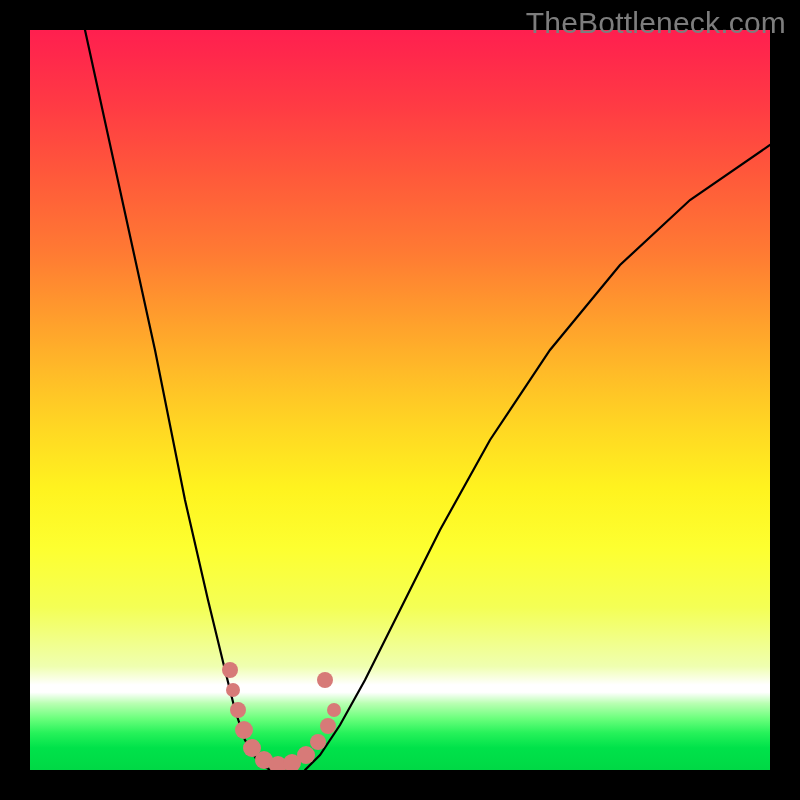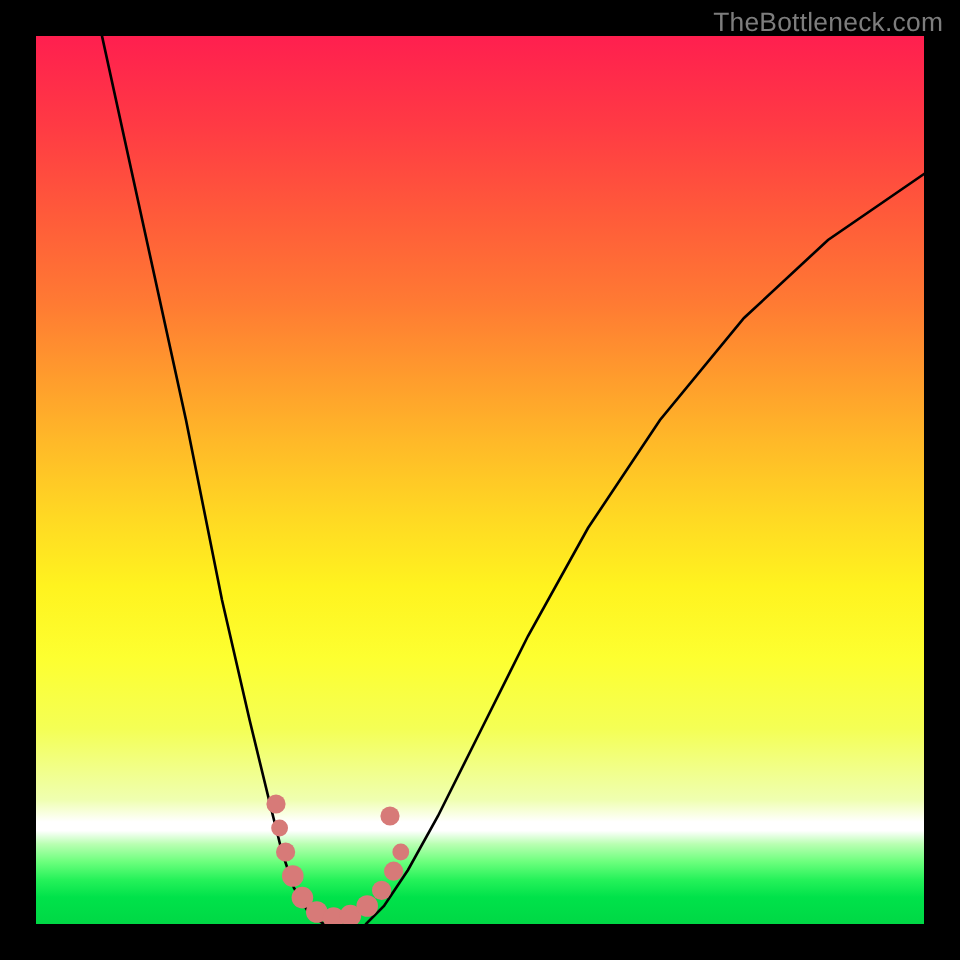--- a/index.html
+++ b/index.html
@@ -15,21 +15,21 @@
     position: relative;
     width: 800px;
     height: 800px;
     background: #000;
   }
   .watermark {
     position: absolute;
     top: 6px;
     right: 14px;
     color: #7d7d7d;
-    font-size: 22px;
+    font-size: 30px;
     letter-spacing: 0.2px;
     font-weight: 400;
     z-index: 50;
   }
   .plot {
     position: absolute;
     left: 30px;
     top: 30px;
     width: 740px;
     height: 740px;

